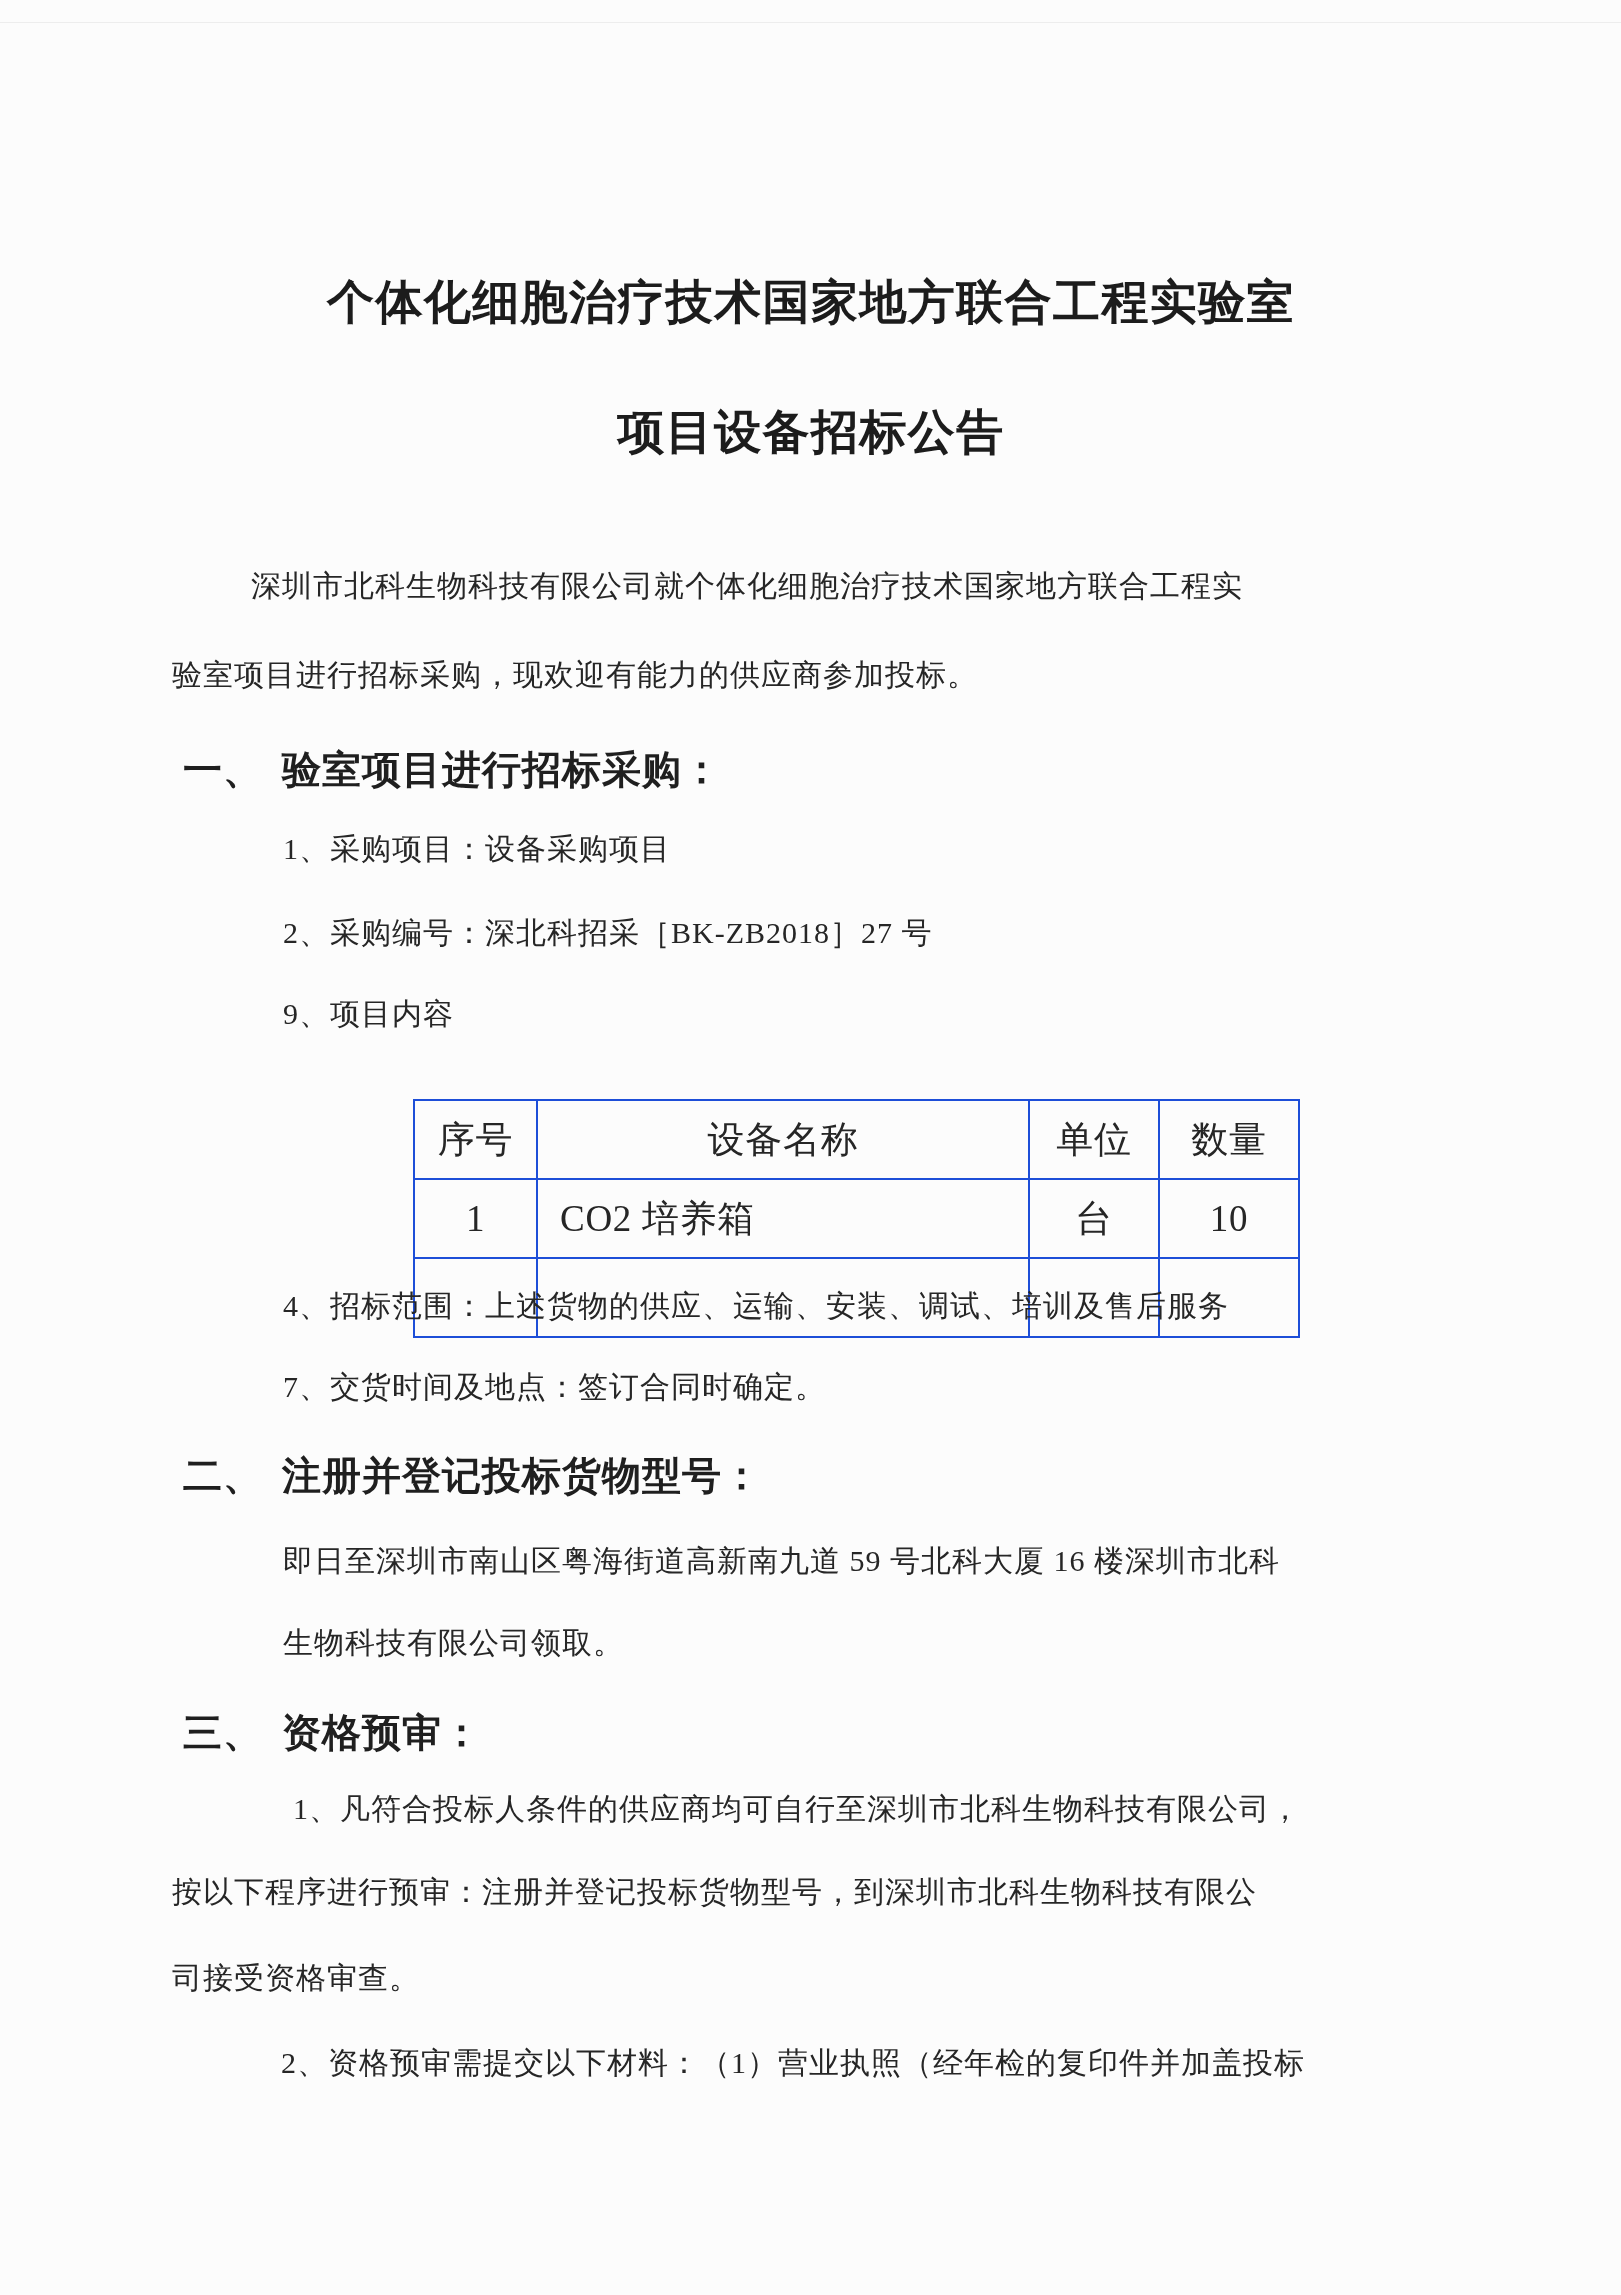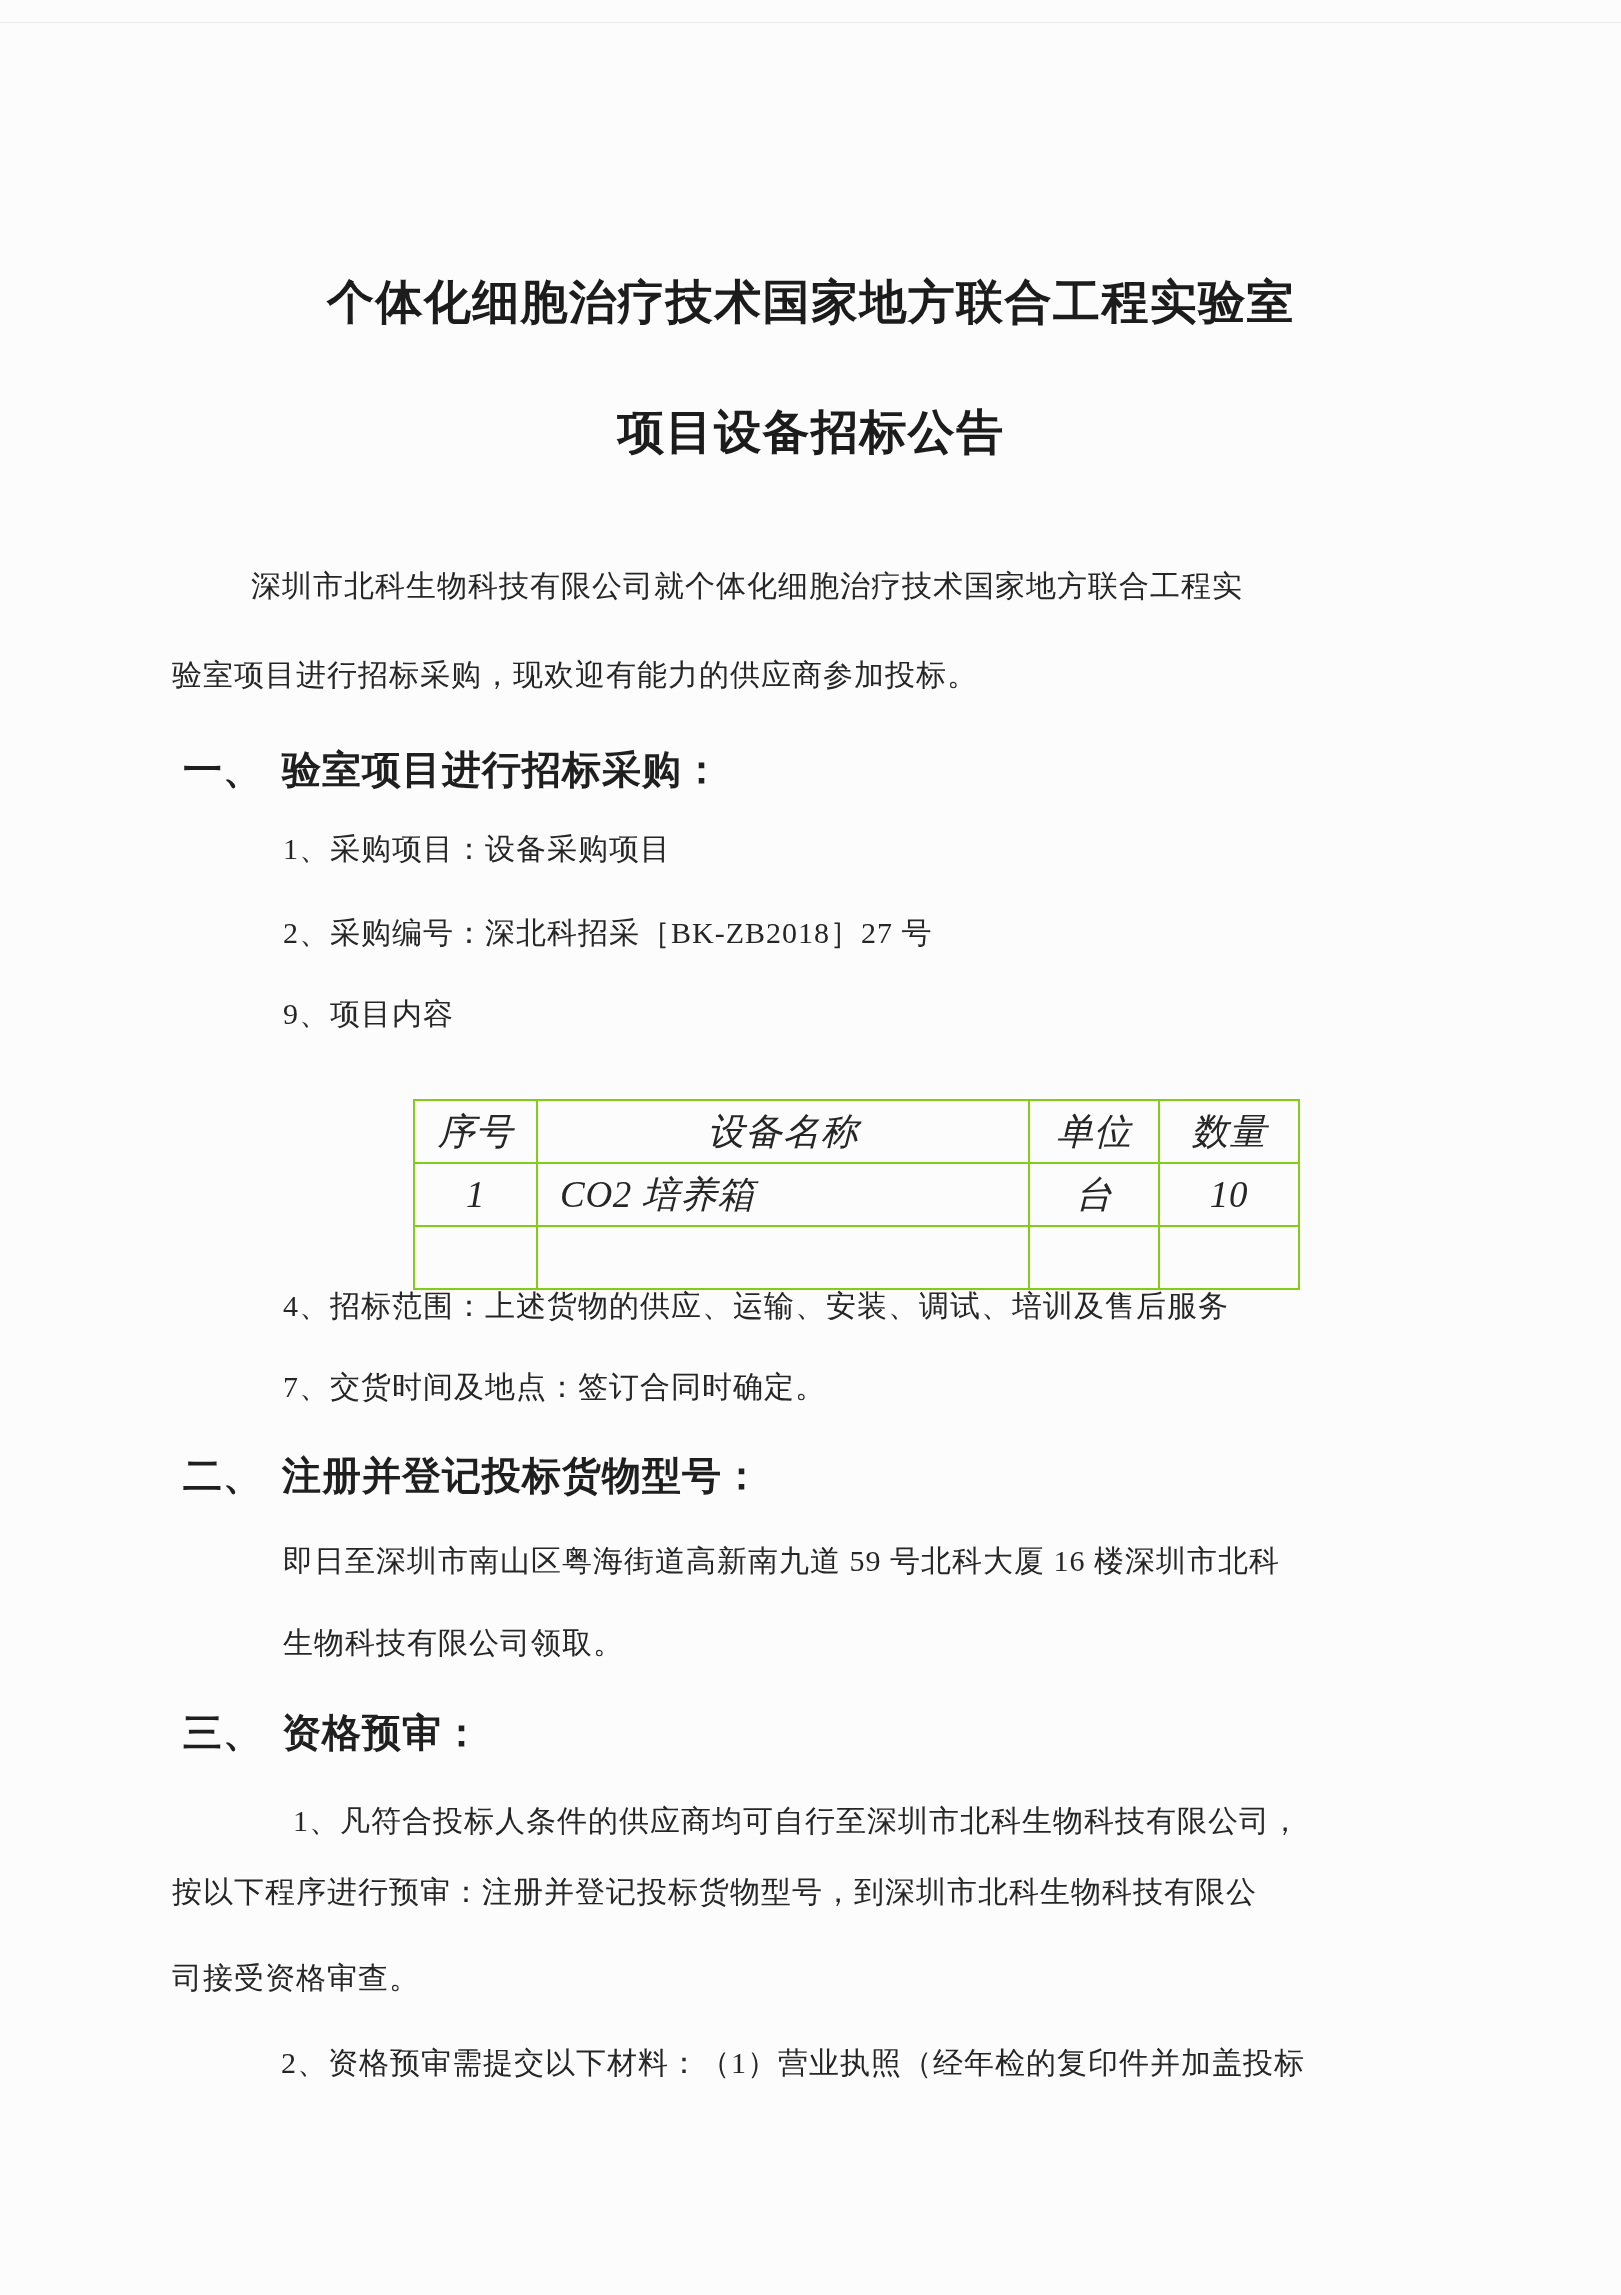--- a/index.html
+++ b/index.html
@@ -52,27 +52,26 @@
     position:absolute;
     top:1099px;left:413px;
     width:884px;
     border-collapse:collapse;
     table-layout:fixed;
     font-size:37px;
     color:#262626;
     letter-spacing:0.7px;
   }
   table.items td{
-    border:2px solid #84cc16;
+    border:2px solid #1d4ed8;
     height:53px;
     text-align:center;
     vertical-align:middle;
-    padding:4px;
+    padding:12px;
     overflow:hidden;
-    font-style:italic;
   }
   table.items td.name-cell{
     text-align:left;
     padding-left:22px;
   }
   .col-seq{width:123px;}
   .col-name{width:492px;}
   .col-unit{width:130px;}
   .col-qty{width:140px;}
 </style>
@@ -136,19 +135,19 @@
   </div>
 
   <div class="line" style="top:1542px;left:283px;">即日至深圳市南山区粤海街道高新南九道 59 号北科大厦 16 楼深圳市北科</div>
   <div class="line" style="top:1624px;left:283px;">生物科技有限公司领取。</div>
 
   <div class="heading" style="top:1706px;left:183px;">
     <span class="sec-num">三、</span>
     <span>资格预审：</span>
   </div>
 
-  <div class="line" style="top:1790px;left:293px;margin-top:12px;">1、凡符合投标人条件的供应商均可自行至深圳市北科生物科技有限公司，</div>
+  <div class="line" style="top:1790px;left:293px;">1、凡符合投标人条件的供应商均可自行至深圳市北科生物科技有限公司，</div>
   <div class="line" style="top:1873px;left:172px;">按以下程序进行预审：注册并登记投标货物型号，到深圳市北科生物科技有限公</div>
   <div class="line" style="top:1959px;left:172px;">司接受资格审查。</div>
   <div class="line" style="top:2044px;left:281px;">2、资格预审需提交以下材料：（1）营业执照（经年检的复印件并加盖投标</div>
 
 </div>
 
 
 </body></html>

